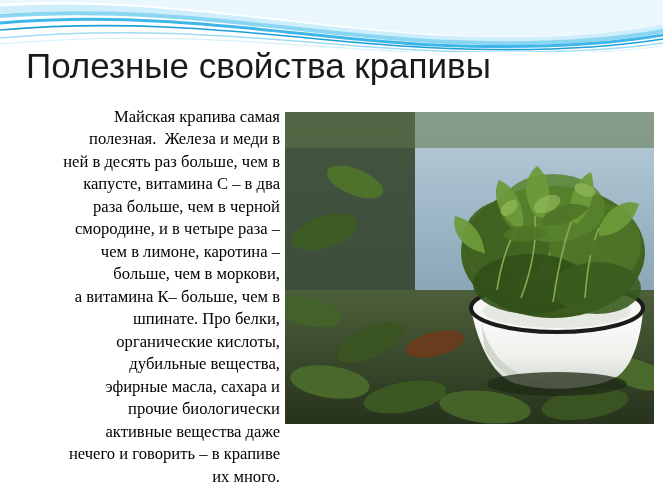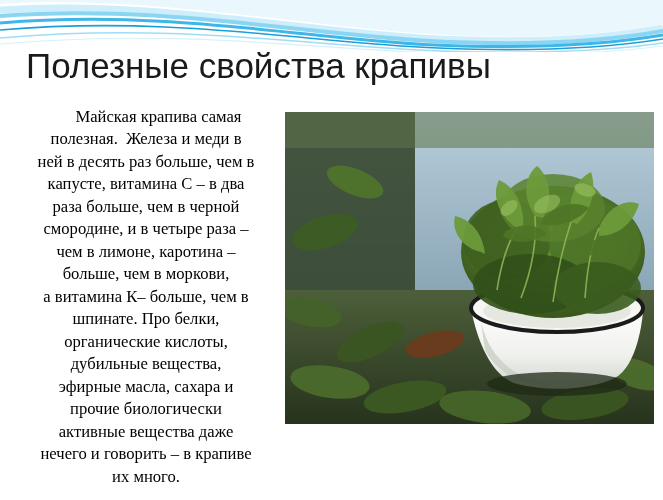--- a/index.html
+++ b/index.html
@@ -52,21 +52,21 @@
   
   .body-text {
     position: absolute;
     top: 106px;
     left: 12px;
     width: 268px;
     font-family: "Liberation Serif", serif;
     font-size: 16.6px;
     line-height: 1.355;
     color: #000000;
-    text-align: center;
+    text-align: right;
     white-space: pre-wrap;
     text-indent: 0;
   }
 
   
   .photo {
     position: absolute;
     top: 112px;
     left: 285px;
     width: 369px;

